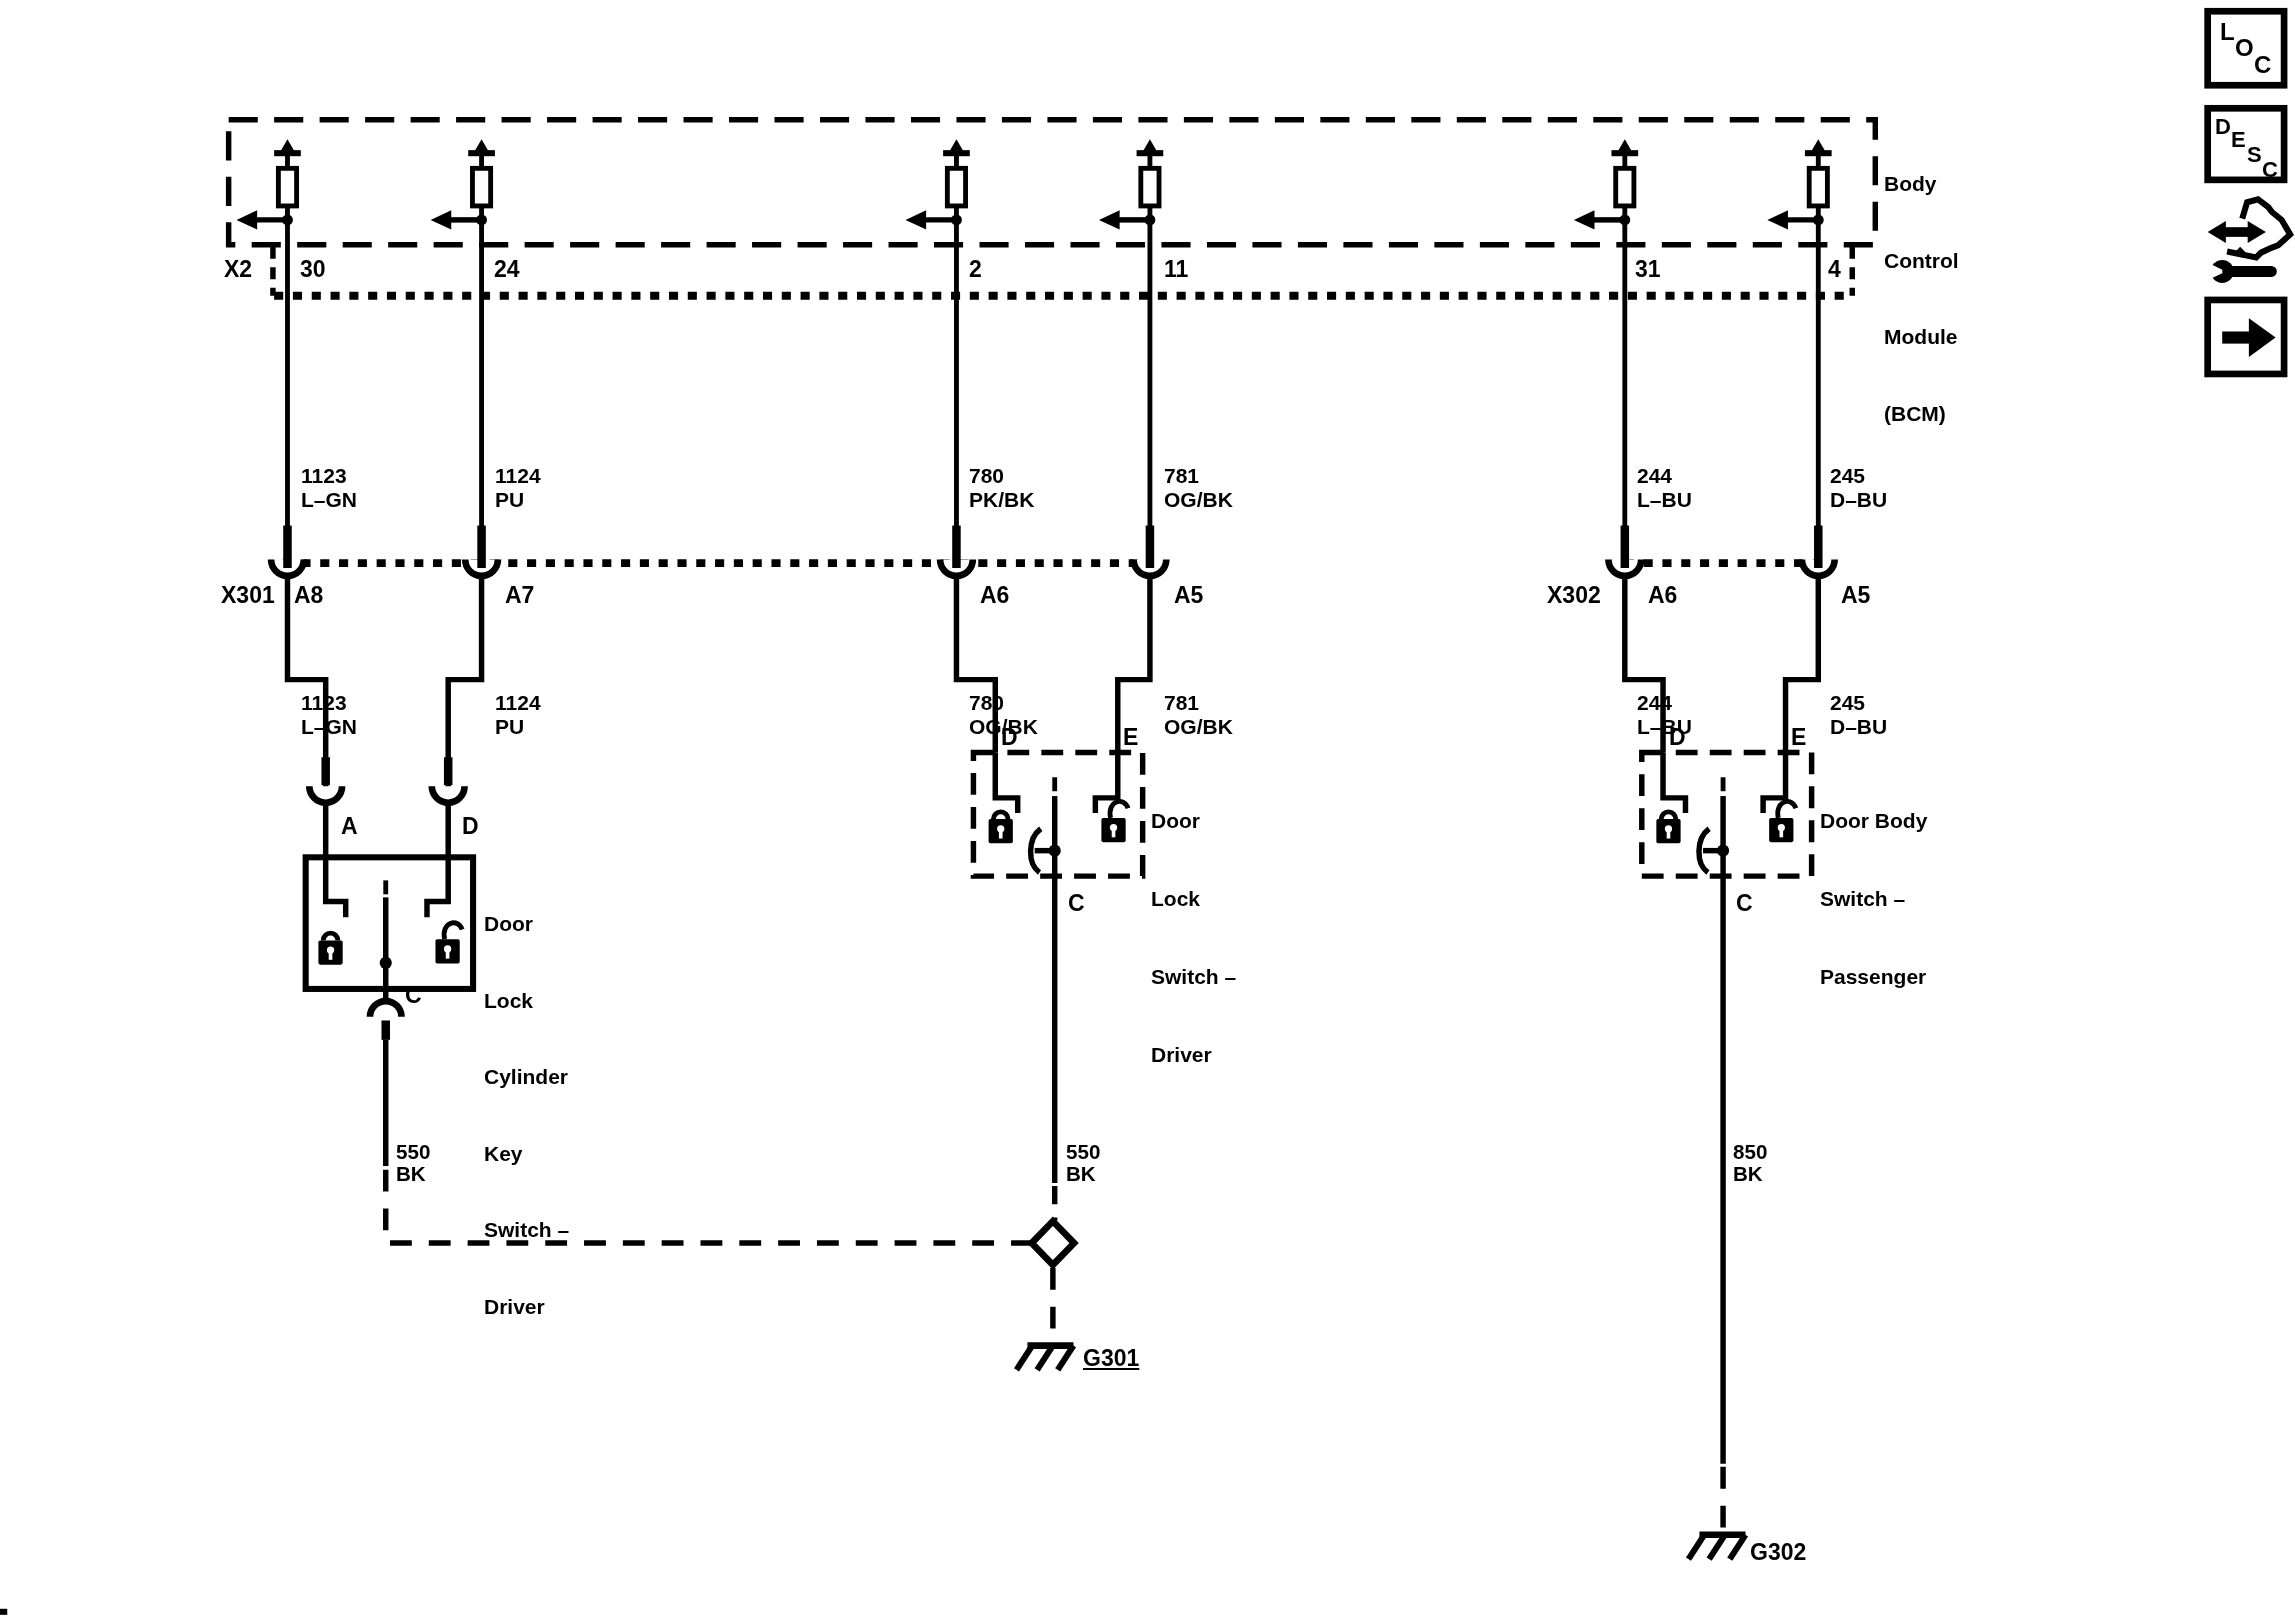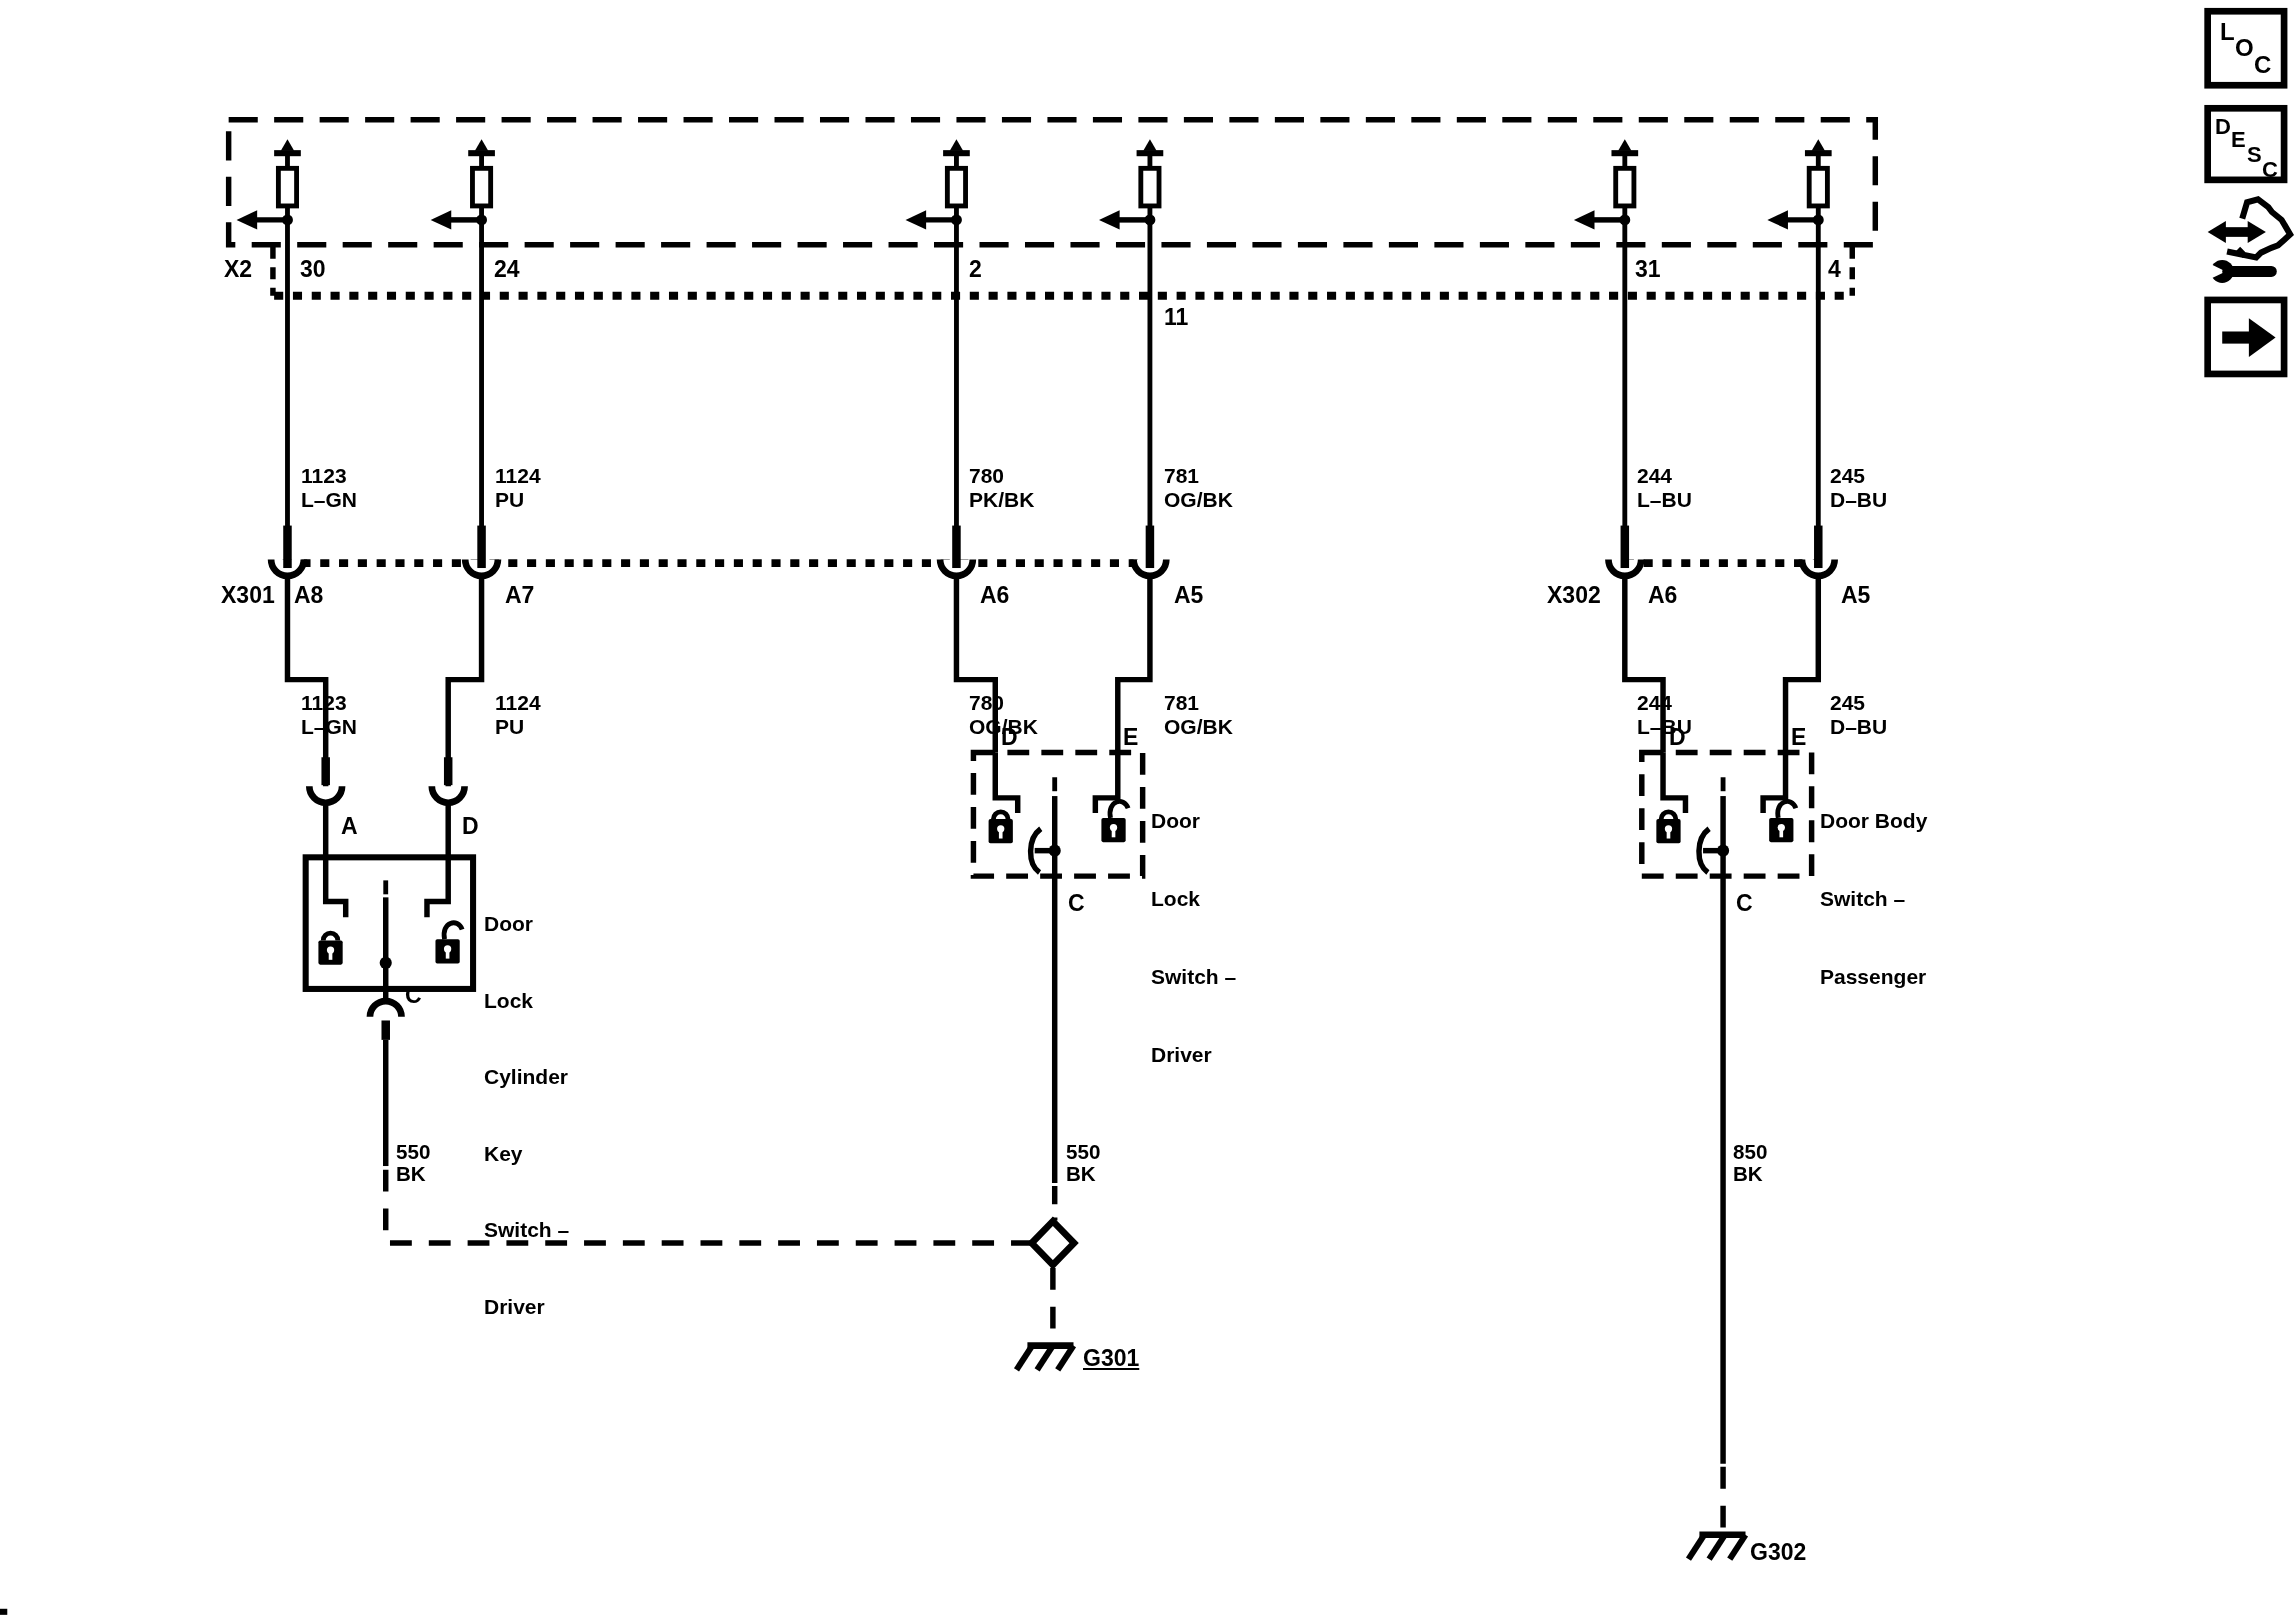--- a/index.html
+++ b/index.html
@@ -244,26 +244,32 @@
     <rect x="3640" y="494" width="126" height="122" fill="none" stroke="#000" stroke-width="11"></rect>
     <rect x="3664" y="546" width="46" height="20" fill="#000"></rect>
     <polygon points="3708,524 3752,556 3708,588" fill="#000"></polygon>
   </g>
 
   <rect x="0" y="2652" width="12" height="10" fill="#000"></rect>
 </svg>
 
 <div id="text-layer">
 
+  <div class="comp" style="left:1884px;top:120px;">
+    <div>Body</div>
+    <div>Control</div>
+    <div>Module</div>
+    <div>(BCM)</div>
+  </div>
 
   <span class="t fs38" style="left:224px;top:258px;">X2</span>
   <span class="t fs38" style="left:300px;top:258px;">30</span>
   <span class="t fs38" style="left:494px;top:258px;">24</span>
   <span class="t fs38" style="left:969px;top:258px;">2</span>
-  <span class="t fs38" style="left:1164px;top:258px;margin-top:48px;">11</span>
+  <span class="t fs38" style="left:1164px;top:258px;">11</span>
   <span class="t fs38" style="left:1635px;top:258px;">31</span>
   <span class="t fs38" style="left:1828px;top:258px;">4</span>
 
   <div class="wlbl" style="left:301px;top:416px;">
     <div>1123</div><div>L–GN</div></div>
   <div class="wlbl" style="left:495px;top:416px;">
     <div>1124</div><div>PU</div></div>
   <div class="wlbl" style="left:969px;top:416px;">
     <div>780</div><div>PK/BK</div></div>
   <div class="wlbl" style="left:1164px;top:416px;">

